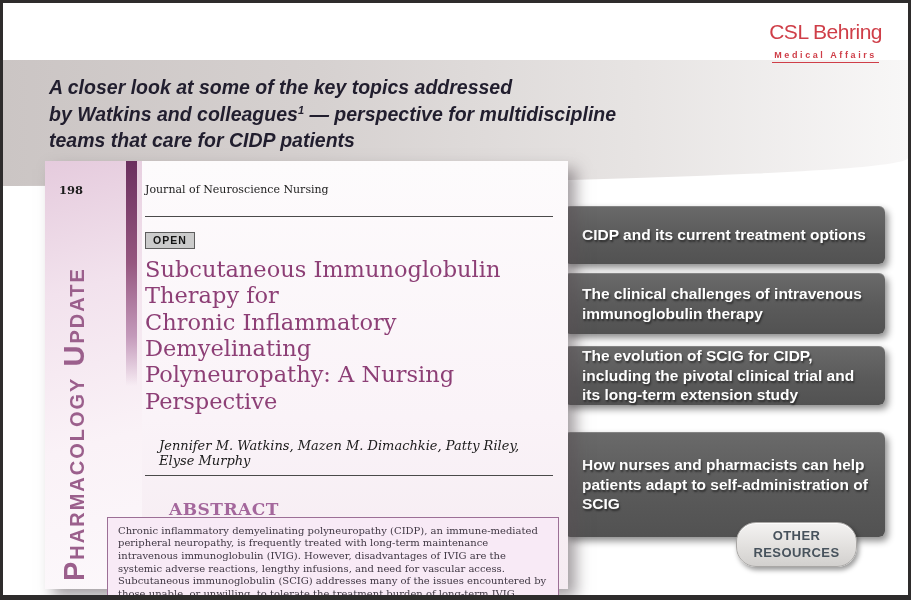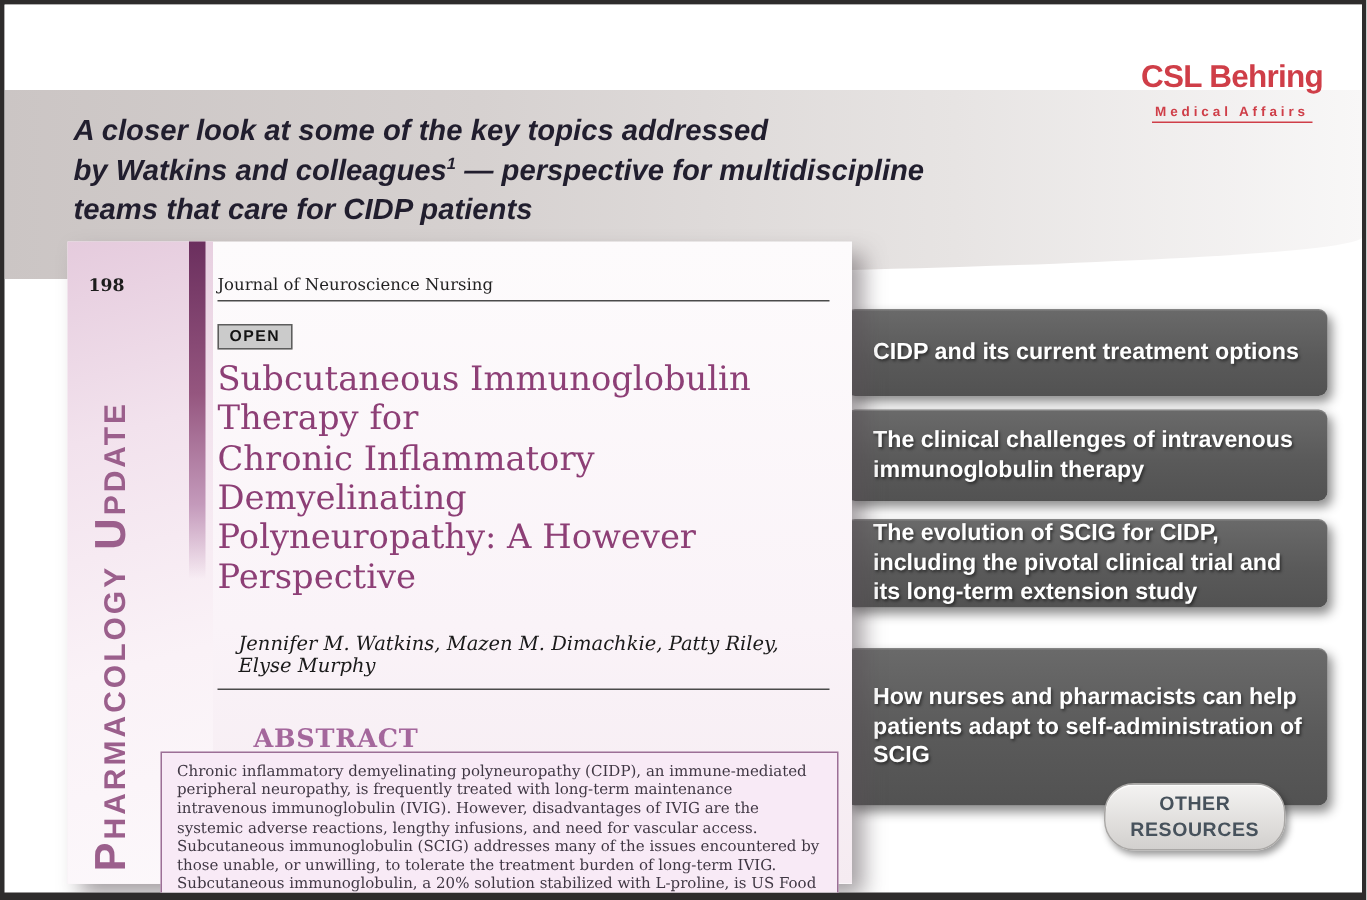--- a/index.html
+++ b/index.html
@@ -17,21 +17,21 @@
 
   
   .top-band {
     position: absolute; left: 0; top: 0; width: 100%; height: 57px;
     background: #ffffff; z-index: 1;
   }
   .brand {
     position: absolute; right: 26px; top: 17px; text-align: center; z-index: 2;
   }
   .brand-name {
-    font-size: 21px; font-weight: bold; color: #cf3e48; letter-spacing: -0.5px; margin-top: 20px;
+    font-size: 21px; font-weight: normal; color: #cf3e48; letter-spacing: -0.5px;
   }
   .brand-division {
     display: inline-block;
     font-size: 9px; font-weight: bold; color: #cf3e48;
     letter-spacing: 2.6px; margin-top: 1px;
     padding: 0 2px 2px 2px;
     border-bottom: 1.5px solid #cf3e48;
   }
 
   
@@ -76,21 +76,21 @@
     font-weight: bold; font-size: 29px; letter-spacing: 2px;
     color: #9b5f8c;
   }
 
   .page-content {
     position: absolute; left: 100px; right: 15px; top: 0; bottom: 0;
   }
   .journal-name {
     margin-top: 22px;
     font-family: "DejaVu Serif", serif; font-size: 11px; color: #222222;
-    padding-bottom: 4px;
+    padding-bottom: 20px;
     border-bottom: 1px solid #4a4a4a;
   }
   .open-badge {
     display: inline-block; margin-top: 15px;
     background: #cbcbcb; border: 1.5px solid #5d5d5d;
     padding: 1px 7px 2px 7px;
     font-size: 10.5px; font-weight: bold; letter-spacing: 1px; color: #141414;
   }
   .article-title {
     margin-top: 7px;
@@ -178,21 +178,21 @@
       <div class="section-title-vertical">Pharmacology Update</div>
     </div>
     <div class="section-strip"></div>
 
     <div class="page-content">
       <div class="journal-name">Journal of Neuroscience Nursing</div>
       <div class="open-badge">OPEN</div>
       <div class="article-title">
         <span>Subcutaneous Immunoglobulin Therapy for</span><br>
         <span>Chronic Inflammatory Demyelinating</span><br>
-        <span>Polyneuropathy: A However Perspective</span>
+        <span>Polyneuropathy: A Nursing Perspective</span>
       </div>
       <div class="article-authors">Jennifer M. Watkins, Mazen M. Dimachkie, Patty Riley, Elyse Murphy</div>
       <div class="authors-rule"></div>
 
       <div class="abstract-heading">ABSTRACT</div>
       <div class="abstract-box">
         <div class="abstract-text">Chronic inflammatory demyelinating polyneuropathy (CIDP), an immune-mediated peripheral neuropathy, is frequently treated with long-term maintenance intravenous immunoglobulin (IVIG). However, disadvantages of IVIG are the systemic adverse reactions, lengthy infusions, and need for vascular access. Subcutaneous immunoglobulin (SCIG) addresses many of the issues encountered by those unable, or unwilling, to tolerate the treatment burden of long-term IVIG. Subcutaneous immunoglobulin, a 20% solution stabilized with L-proline, is US Food and Drug Administration–approved for CIDP maintenance therapy in patients after being stabilized with IVIG. Approval was based on a randomized, double-blind, placebo-controlled trial where SCIG demonstrated superiority over placebo and was safe and efficacious in maintaining function. In addition to reviewing the primary efficacy results from the clinical trial, this article aims to update the neurology nursing community on a new option for long-term management of CIDP, including the practicalities of initiating and maintaining patients on SCIG therapy.</div>
 
       </div>
     </div>

